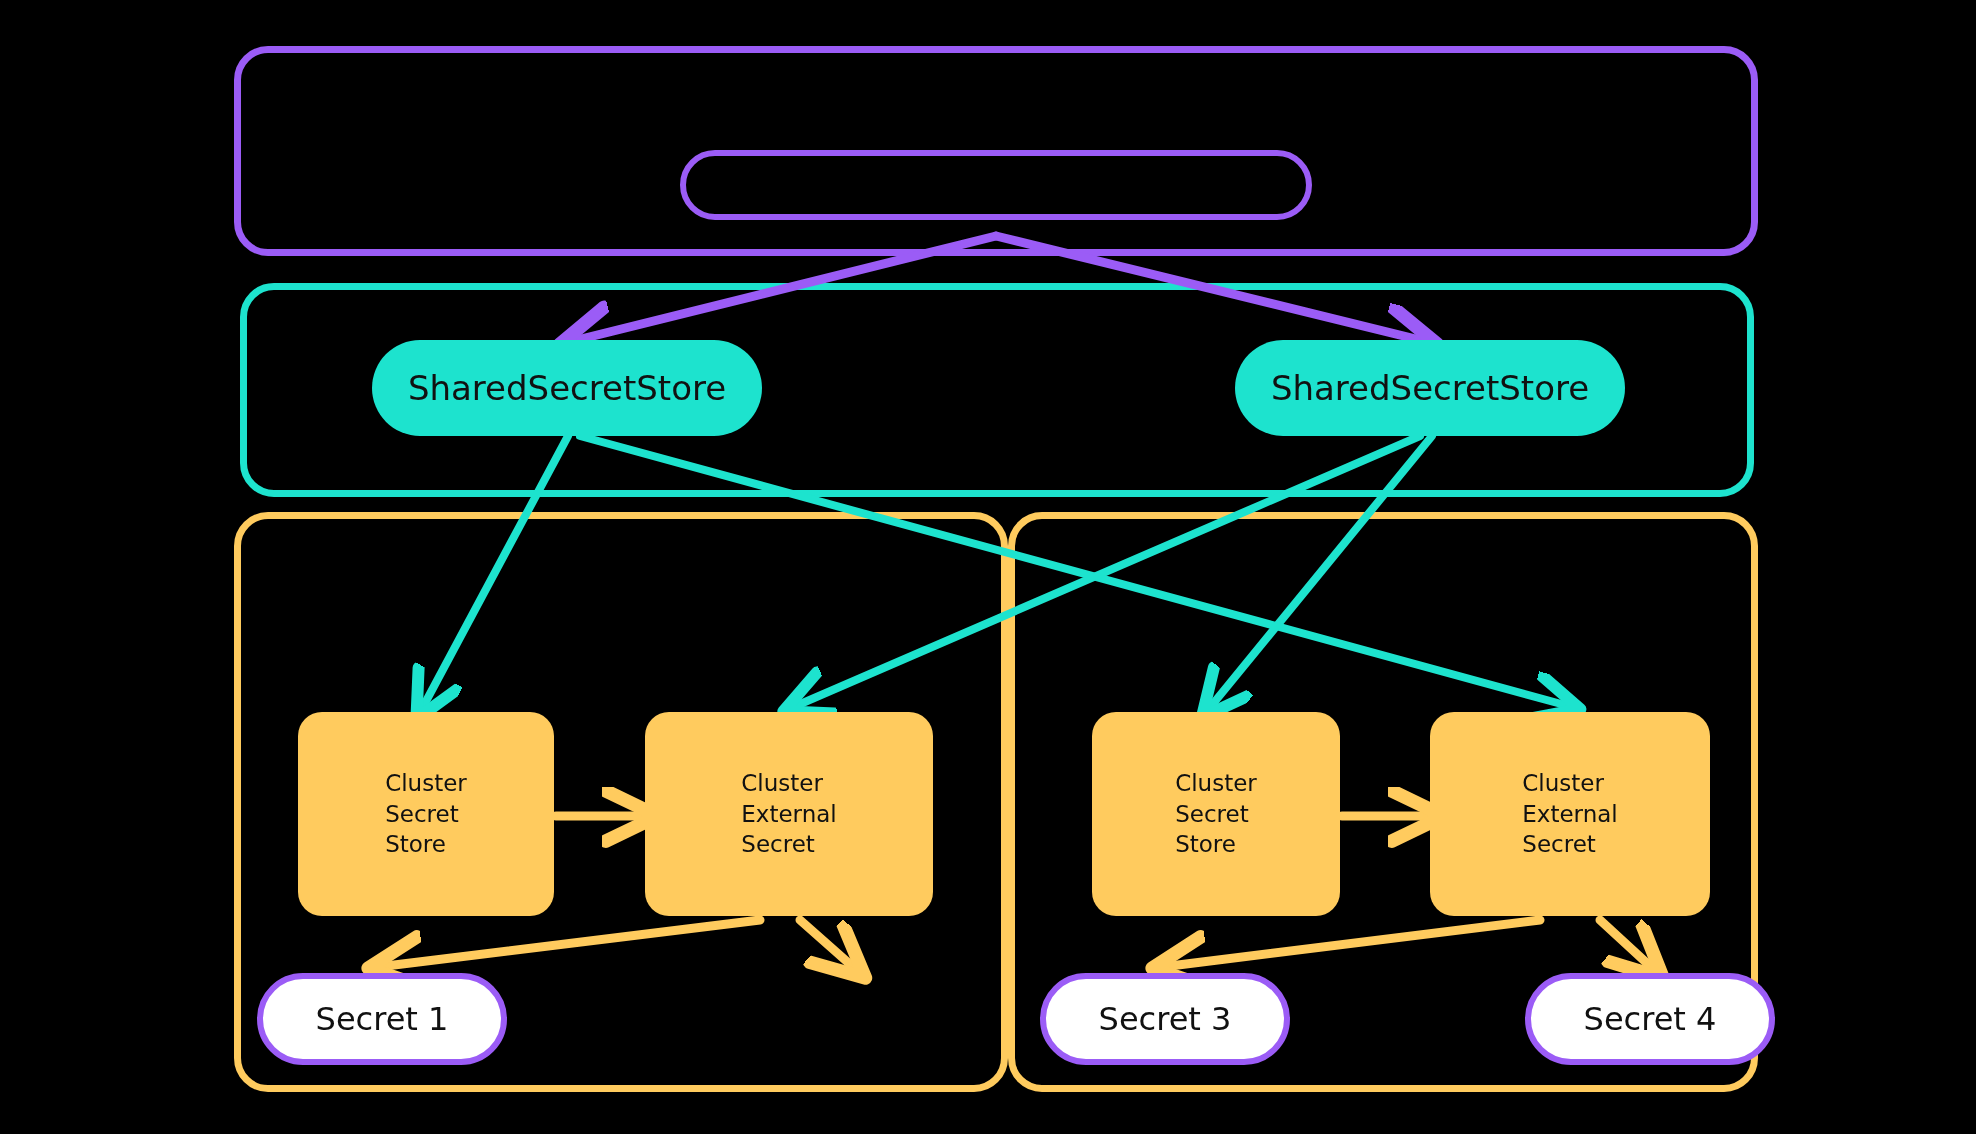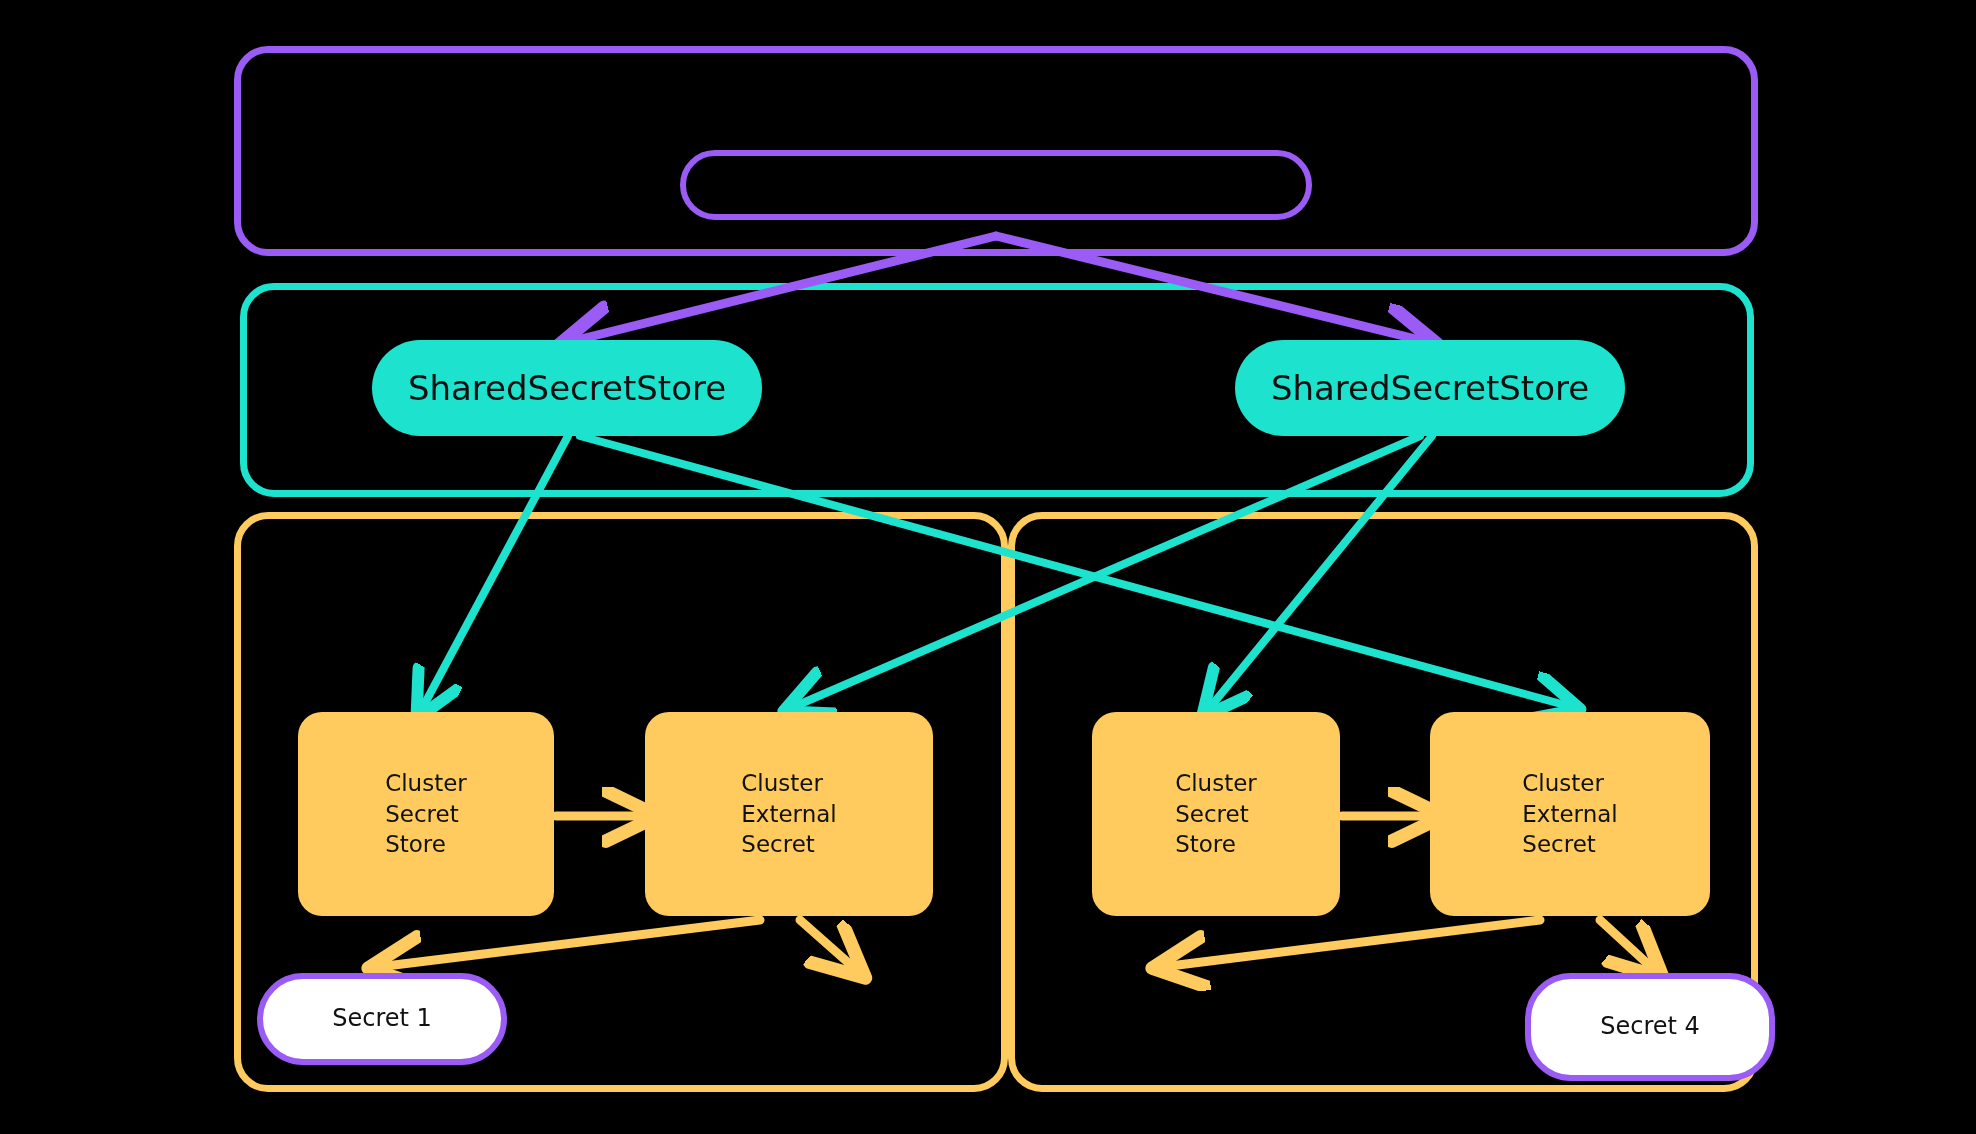--- a/index.html
+++ b/index.html
@@ -70,21 +70,21 @@
   .node-card-yellow {
     background: #FFCB5E;
     border-radius: 24px;
     font-size: 23px;
     white-space: pre-line;
   }
   .node-pill-secret {
     background: #FFFFFF;
     border: 6px solid #9B5CF6;
     border-radius: 46px;
-    font-size: 24px;
+    font-size: 32px;
   }
 </style>
 </head>
 <body>
 
 <div id="stage">
 
   <div class="container-box cluster-purple" style="left:234px; top:46px; width:1524px; height:210px;"></div>
 
   <div class="container-box cluster-teal" style="left:240px; top:283px; width:1514px; height:214px;"></div>
@@ -155,18 +155,21 @@
     <span>Cluster
 External
 Secret</span>
   </div>
 
   <div class="node node-pill-secret" style="left:257px; top:973px; width:250px; height:92px;">
     <span>Secret 1</span>
   </div>
 
 
+  <div class="node node-pill-secret" style="left:1040px; top:973px; width:250px; height:92px;">
+    <span>Secret 3</span>
+  </div>
 
-  <div class="node node-pill-secret" style="left:1525px; top:973px; width:250px; height:108px;">
+  <div class="node node-pill-secret" style="left:1525px; top:973px; width:250px; height:92px;">
     <span>Secret 4</span>
   </div>
 
 </div>
 
 </body></html>

